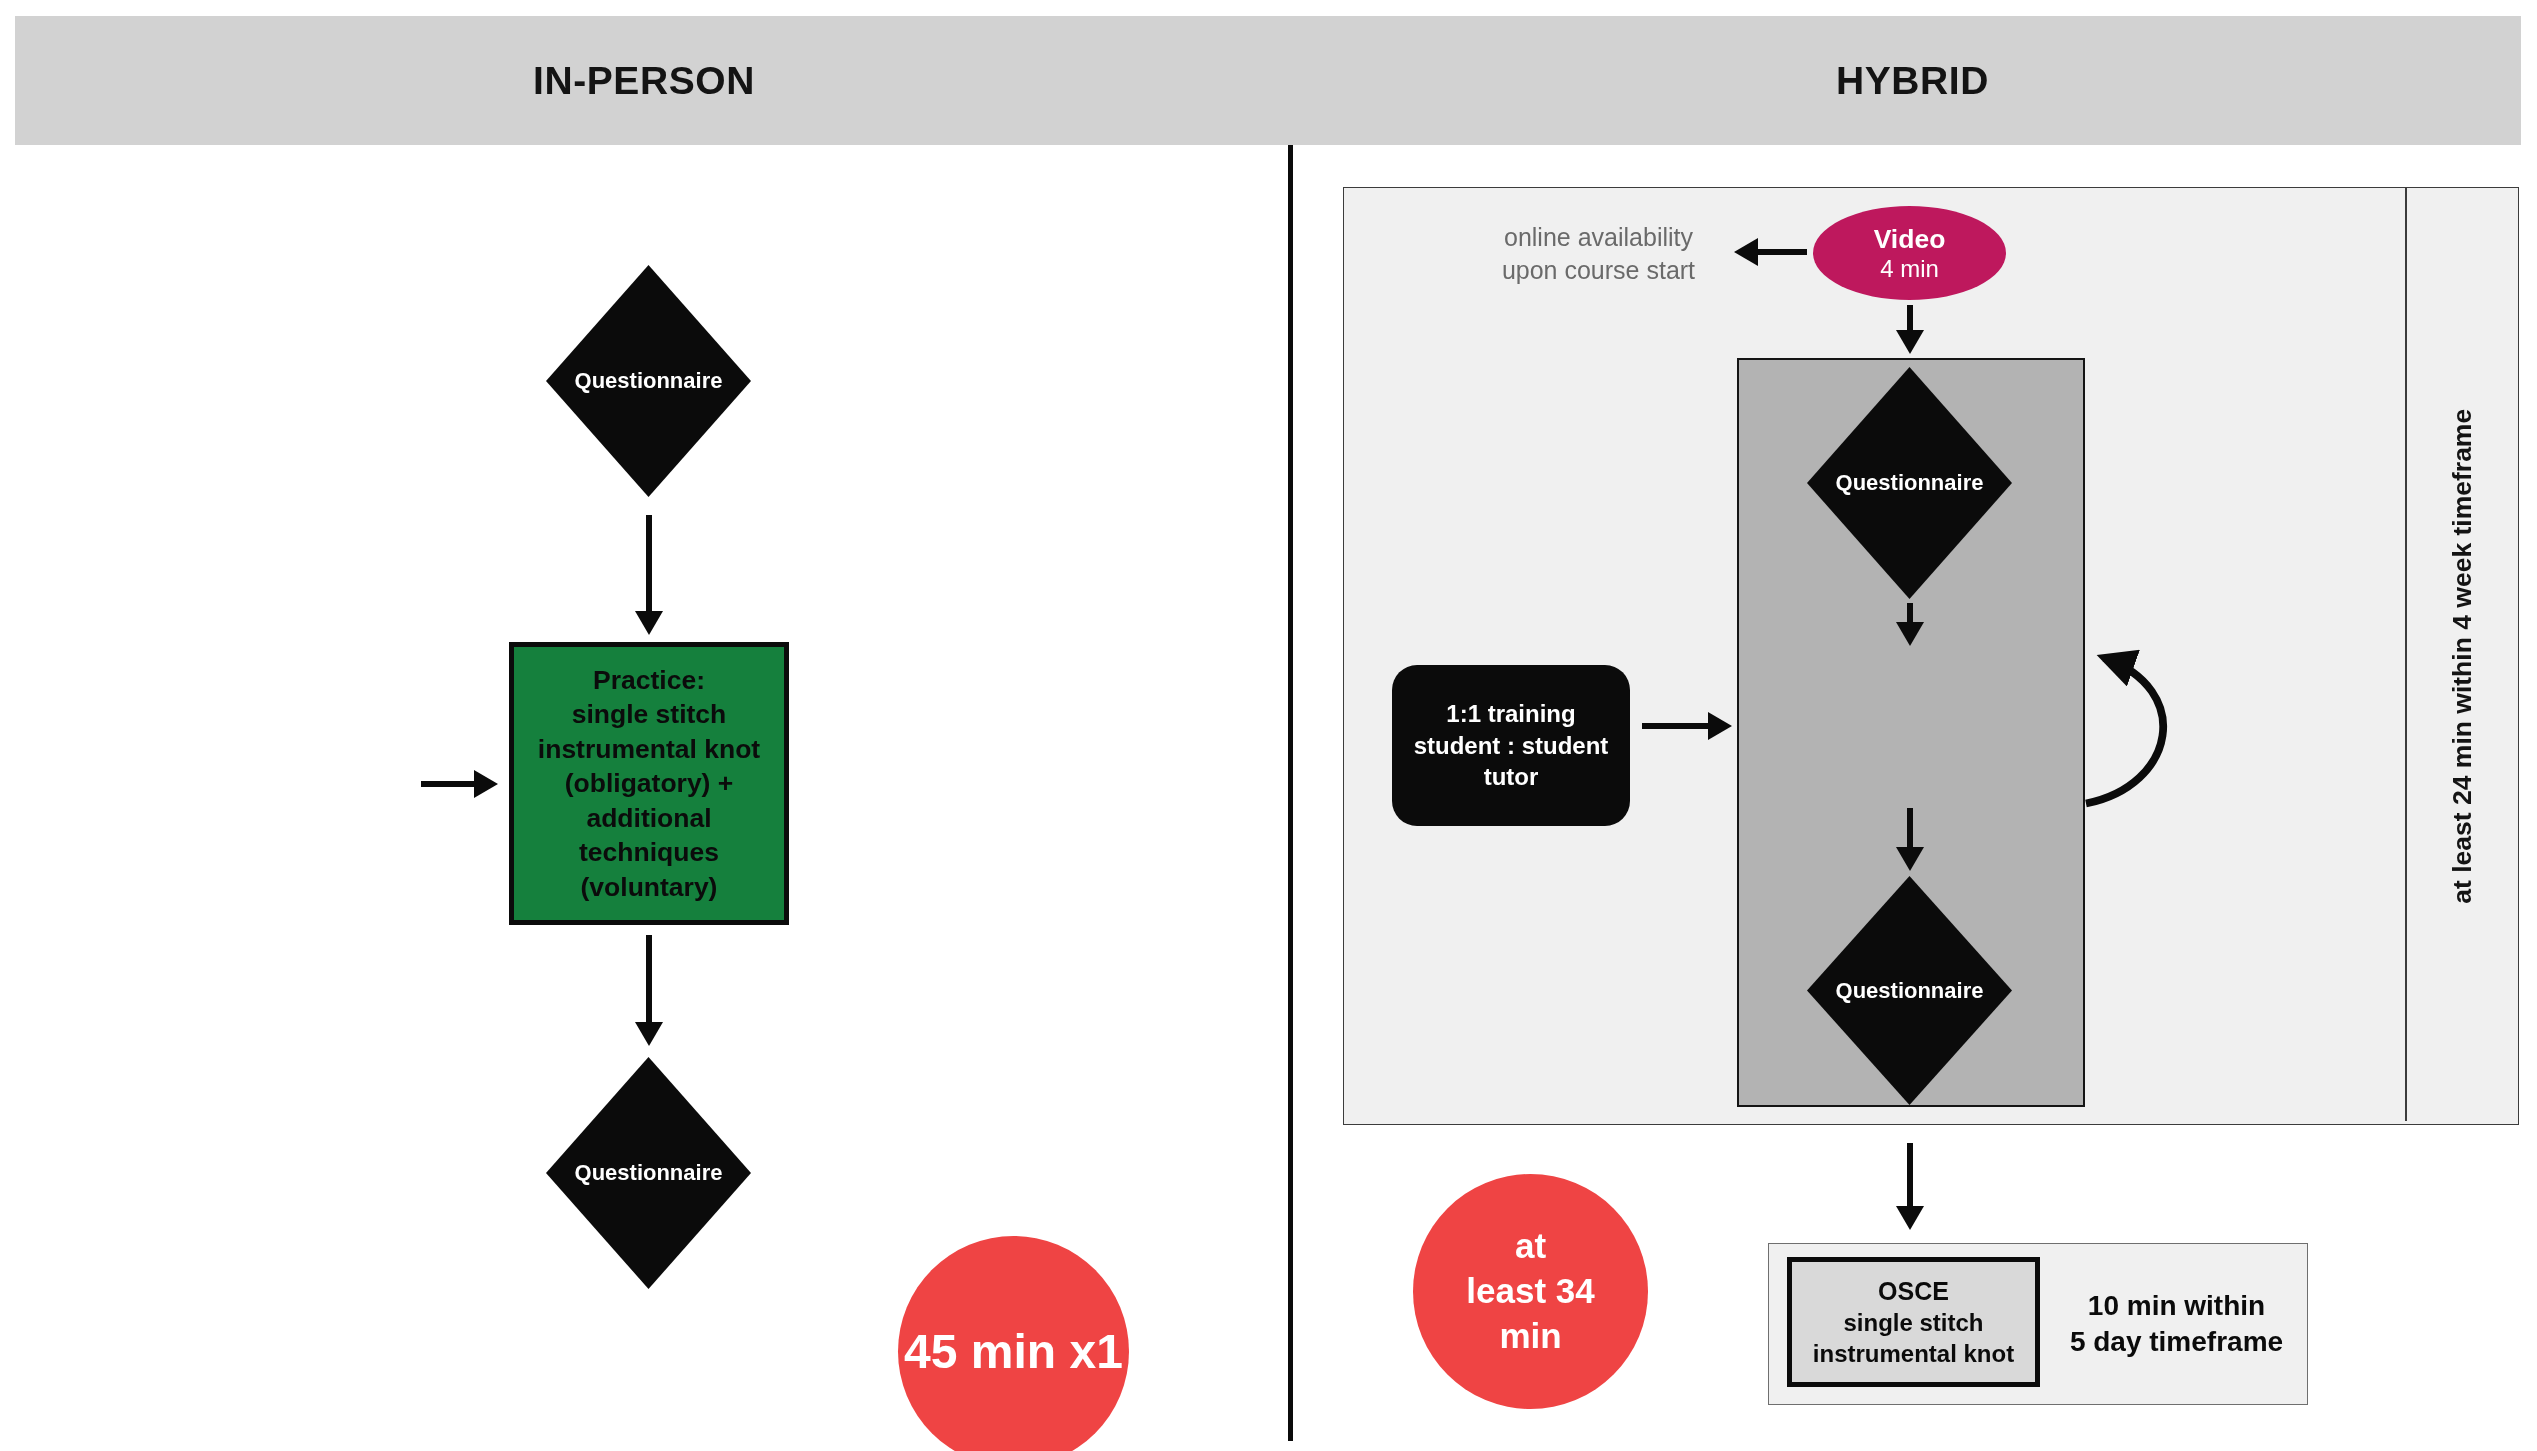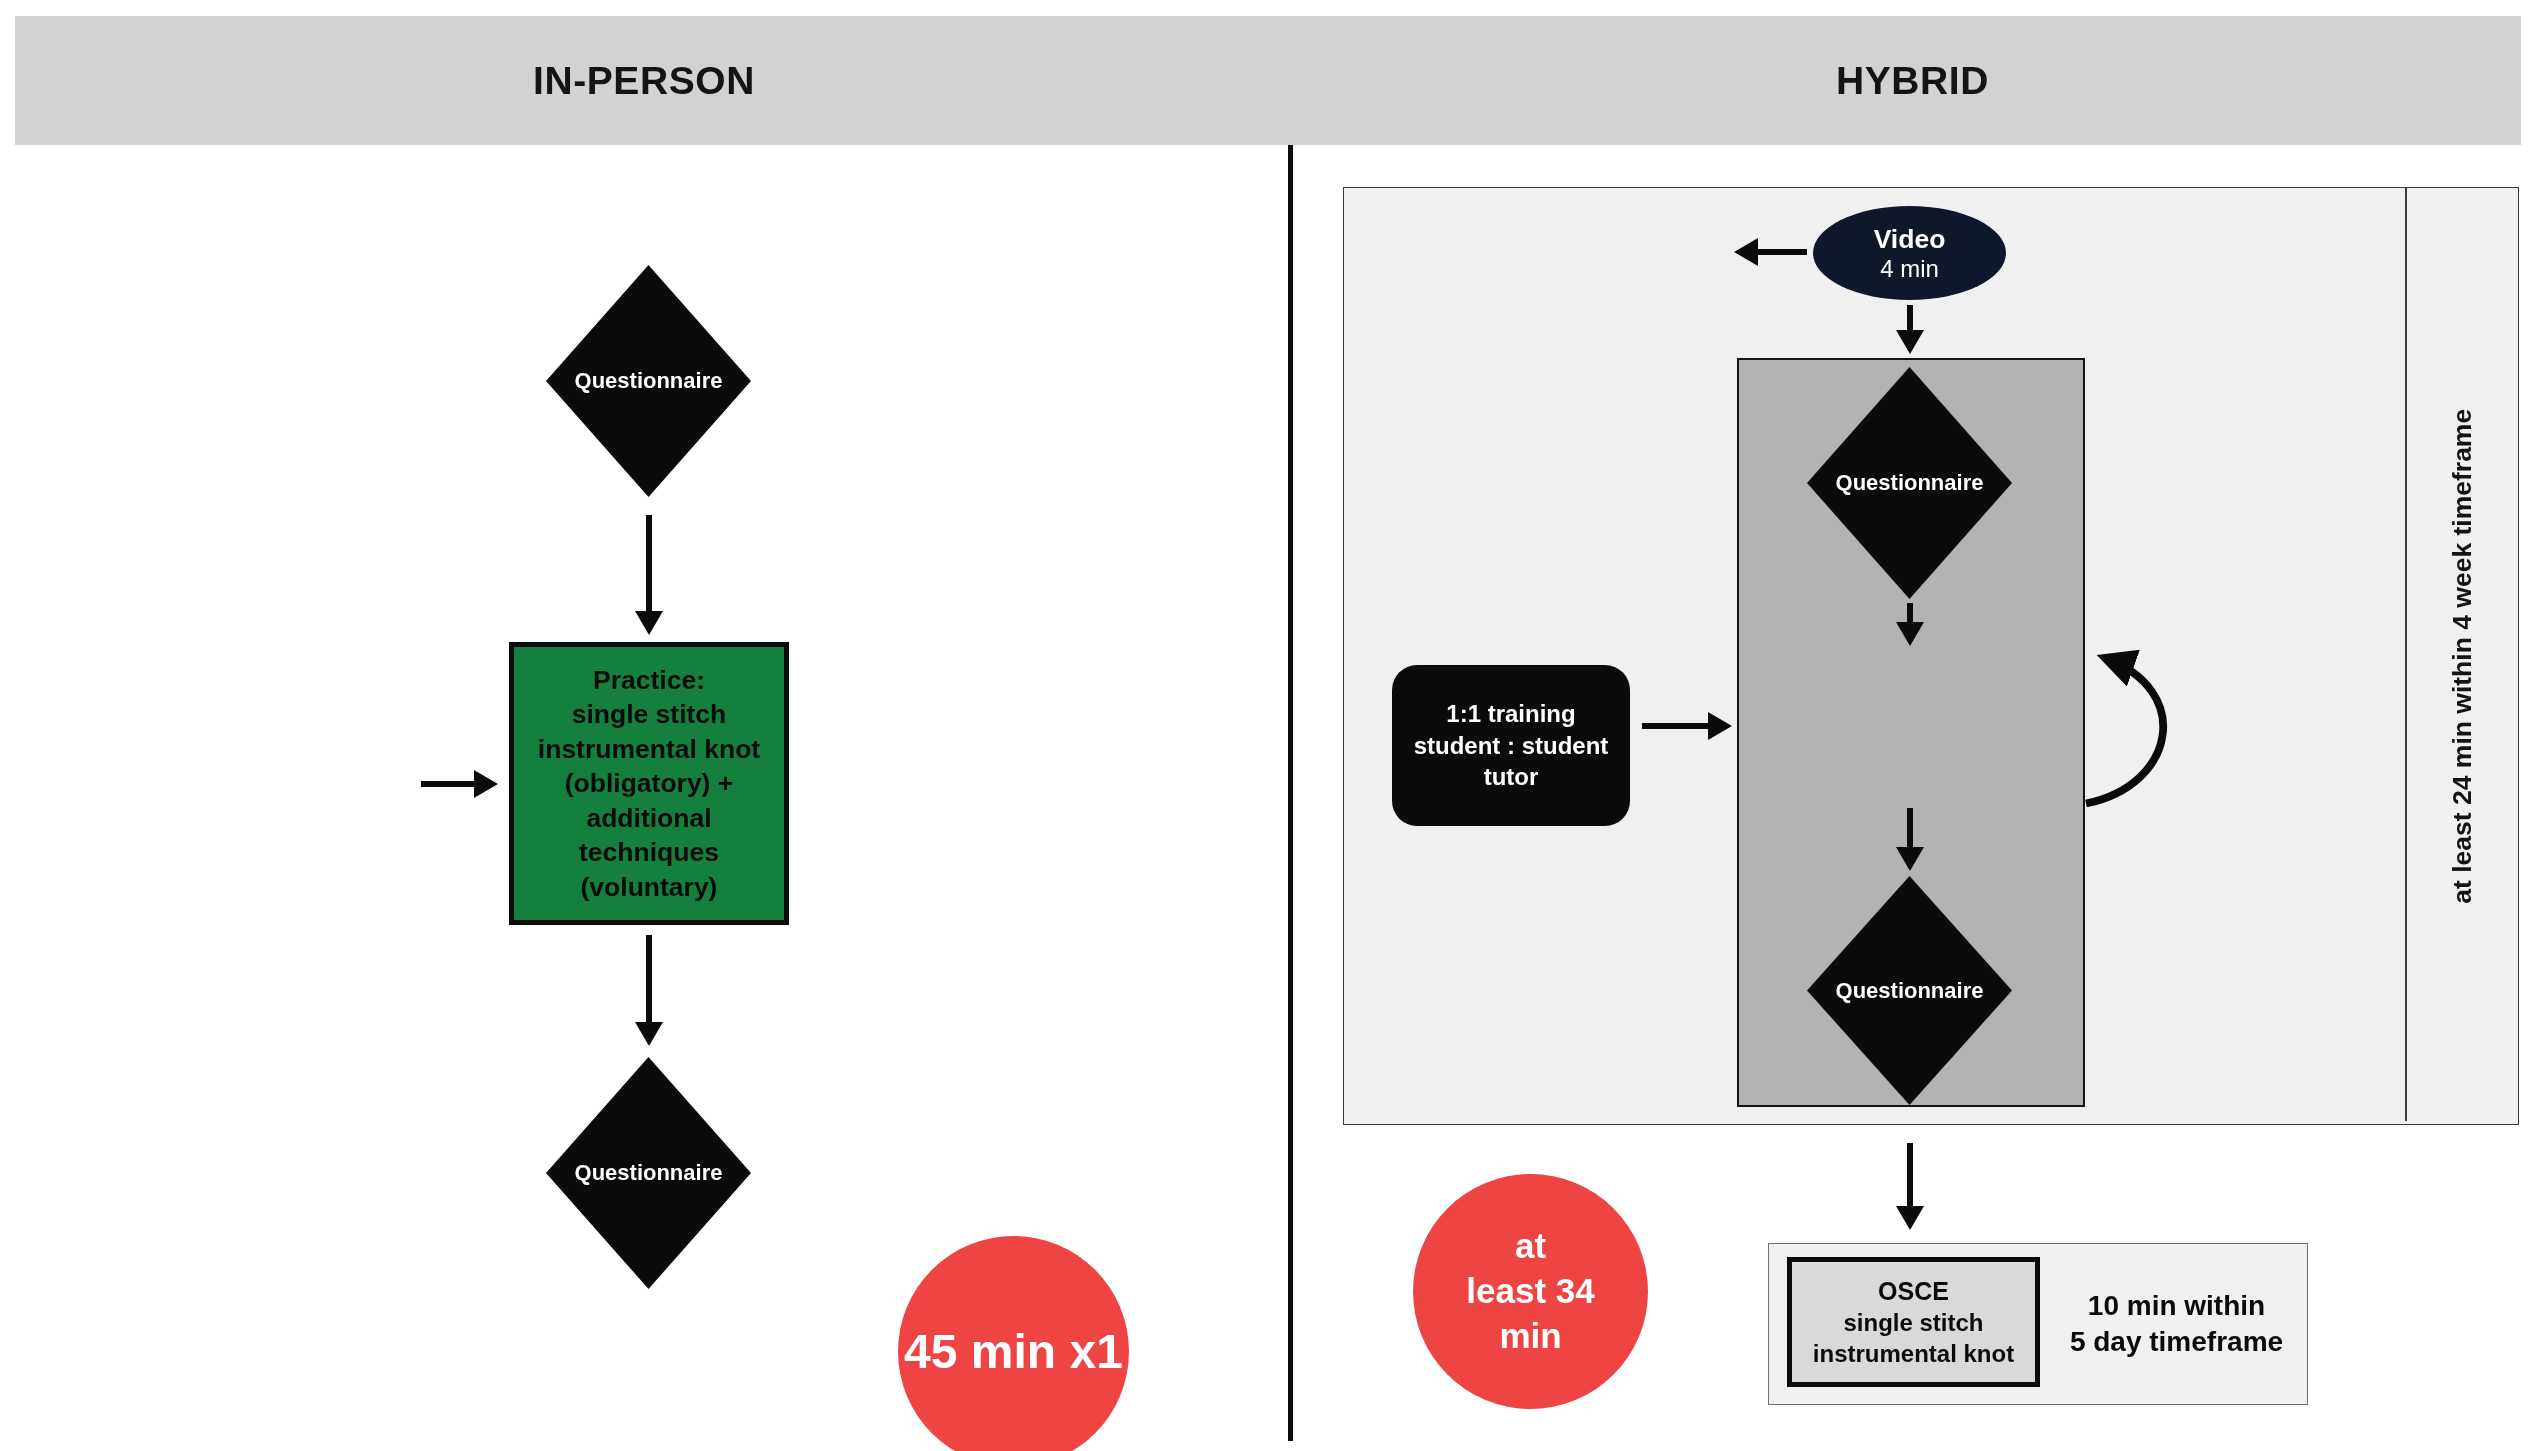--- a/index.html
+++ b/index.html
@@ -72,27 +72,29 @@
   </div>
 
   <div class="abs diamond center" style="left:546px;top:1057px;width:205px;height:232px;">Questionnaire</div>
 
   <div class="abs circle center" style="left:898px;top:1236px;width:231px;height:231px;font-size:48px;">45 min x1</div>
 
   <div class="abs panel" style="left:1343px;top:187px;width:1174px;height:936px;"></div>
   <div class="abs" style="left:2405px;top:188px;width:1.8px;height:933px;background:#3c3c3c;"></div>
   <div class="abs center vtext" style="left:2011px;top:640px;width:903px;height:32.5px;">at least 24 min within 4 week timeframe</div>
 
+  <div class="abs center pre note" style="left:1448px;top:212px;width:301px;height:84px;">online availability
+upon course start</div>
 
   <div class="abs arrow-h" style="left:1734px;top:238px;width:73px;">
     <div class="head-l"></div>
     <div class="stem"></div>
   </div>
 
-  <div class="abs center" style="left:1813px;top:206px;width:193px;height:94px;border-radius:50%;background:#0f172a;color:#ffffff;flex-direction:column;">
+  <div class="abs center" style="left:1813px;top:206px;width:193px;height:94px;border-radius:50%;background:#be185d;color:#ffffff;flex-direction:column;">
     <div style="font-weight:bold;font-size:26.5px;">Video</div>
     <div style="font-size:24px;">4 min</div>
   </div>
 
   <div class="abs arrow-v" style="left:1896px;top:305px;height:49px;">
     <div class="stem"></div>
     <div class="head"></div>
   </div>
 
   <div class="abs inner-panel" style="left:1737px;top:358px;width:344px;height:745px;"></div>

